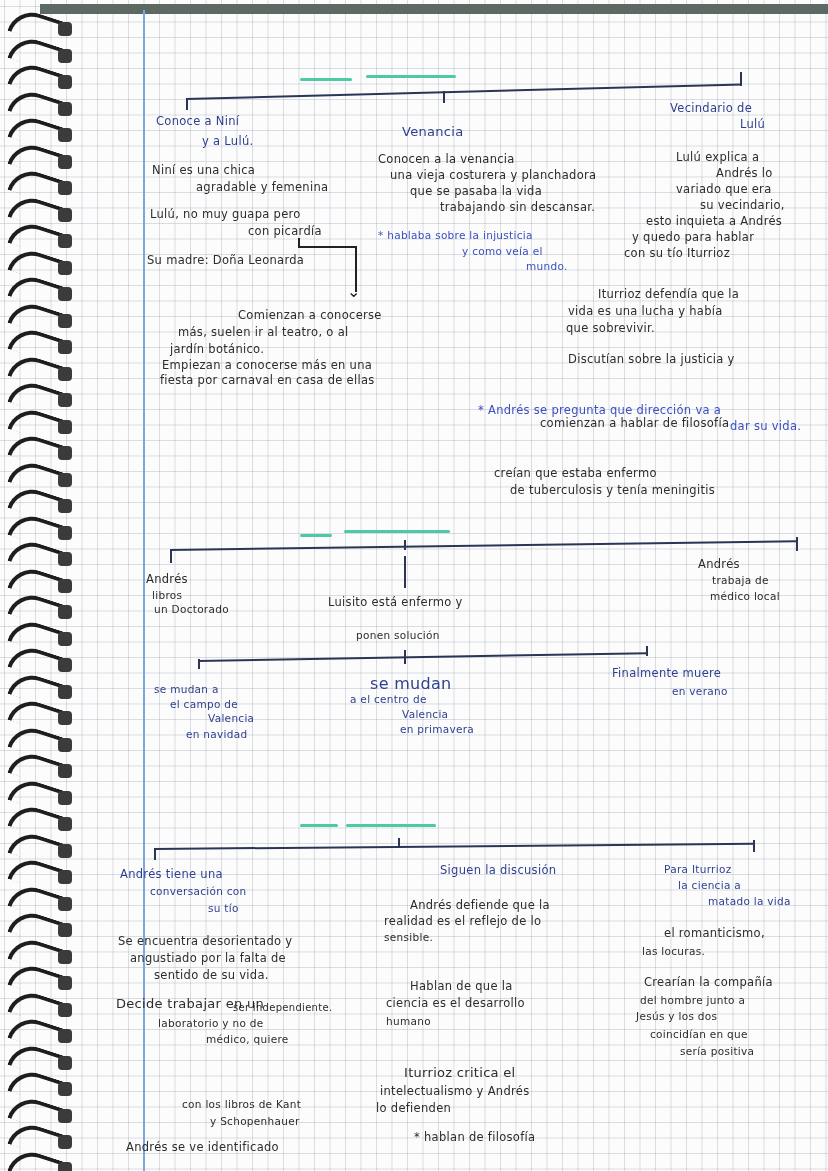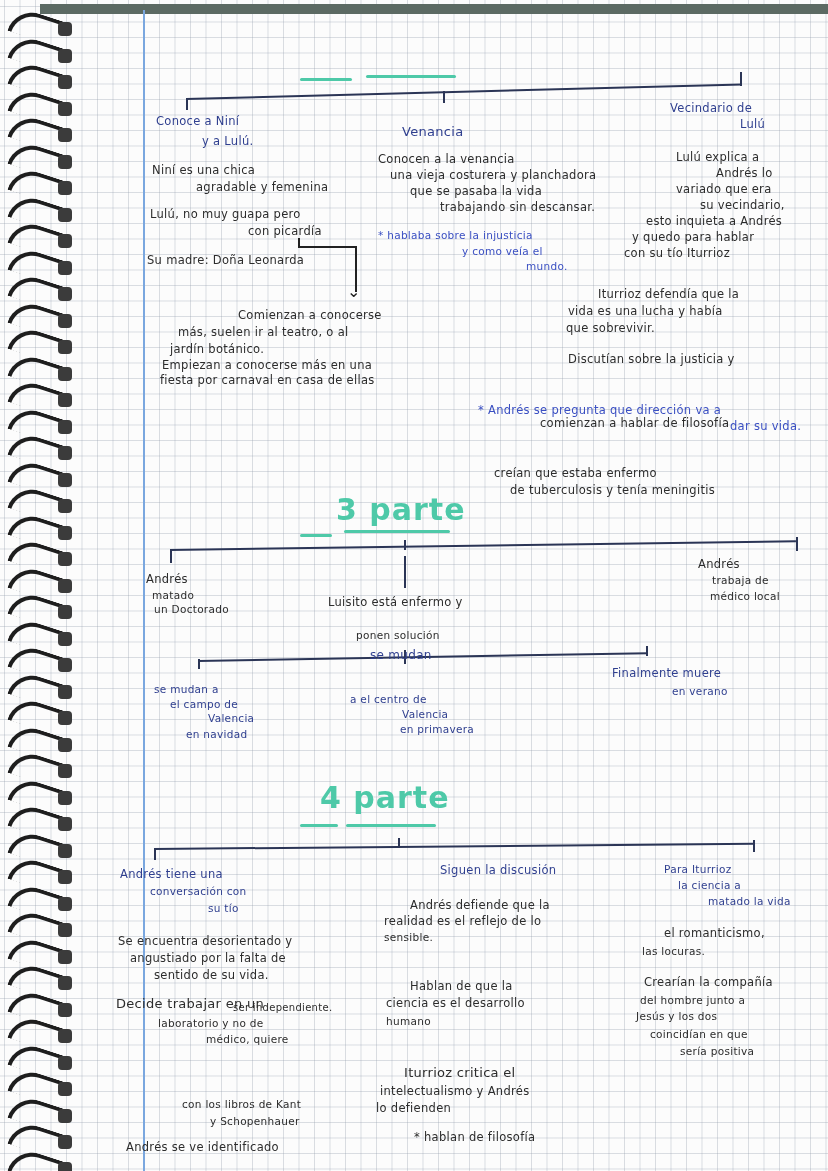--- a/index.html
+++ b/index.html
@@ -282,60 +282,58 @@
   <div class="t ink-black" style="left:566px;top:321px;">que sobrevivir.</div>
   <div class="t ink-black" style="left:568px;top:352px;">Discutían sobre la justicia y</div>
   <div class="t ink-black" style="left:540px;top:369px;margin-top:47px;">comienzan a hablar de filosofía</div>
 
   <div class="t ink-bright" style="left:478px;top:403px;font-size:11.5px;">* Andrés se pregunta que dirección va a</div>
   <div class="t ink-bright" style="left:730px;top:419px;font-size:11.5px;">dar su vida.</div>
 
   <div class="t ink-black" style="left:494px;top:466px;">creían que estaba enfermo</div>
   <div class="t ink-black" style="left:510px;top:483px;">de tuberculosis y tenía meningitis</div>
 
-  <div class="heading" style="left:336px;top:492px;">3 parte</div>
   <div class="uline" style="left:300px;top:534px;width:32px;"></div>
   <div class="uline" style="left:344px;top:530px;width:106px;"></div>
 
   <div class="hline" style="left:170px;top:549px;width:626px;transform:rotate(-0.8deg);transform-origin:left;"></div>
   <div class="vline" style="left:170px;top:549px;height:14px;"></div>
   <div class="vline" style="left:404px;top:540px;height:10px;"></div>
   <div class="vline" style="left:404px;top:556px;height:32px;"></div>
   <div class="vline" style="left:796px;top:537px;height:14px;"></div>
 
   <div class="t ink-black" style="left:146px;top:572px;">Andrés</div>
-  <div class="t ink-black" style="left:152px;top:588px;font-size:10.5px;">matado</div>
+  <div class="t ink-black" style="left:152px;top:588px;font-size:10.5px;">libros</div>
   <div class="t ink-black" style="left:154px;top:602px;font-size:10.5px;">un Doctorado</div>
 
   <div class="t ink-black" style="left:328px;top:595px;">Luisito está enfermo y</div>
   <div class="t ink-black" style="left:356px;top:628px;font-size:10.5px;">ponen solución</div>
 
   <div class="t ink-black" style="left:698px;top:557px;">Andrés</div>
   <div class="t ink-black" style="left:712px;top:573px;font-size:10.5px;">trabaja de</div>
   <div class="t ink-black" style="left:710px;top:589px;font-size:10.5px;">médico local</div>
 
   <div class="hline" style="left:198px;top:660px;width:450px;transform:rotate(-1deg);transform-origin:left;"></div>
   <div class="vline" style="left:198px;top:659px;height:10px;"></div>
   <div class="vline" style="left:404px;top:650px;height:14px;"></div>
   <div class="vline" style="left:646px;top:646px;height:10px;"></div>
 
   <div class="t ink-blue" style="left:154px;top:682px;font-size:10.5px;">se mudan a</div>
   <div class="t ink-blue" style="left:170px;top:697px;font-size:10.5px;">el campo de</div>
   <div class="t ink-blue" style="left:208px;top:711px;font-size:10.5px;">Valencia</div>
   <div class="t ink-blue" style="left:186px;top:727px;font-size:10.5px;">en navidad</div>
 
-  <div class="t ink-blue" style="left:370px;top:648px;font-size:12px;">se mudan</div>
+  <div class="t ink-blue" style="left:370px;top:676px;font-size:16px;">se mudan</div>
   <div class="t ink-blue" style="left:350px;top:692px;font-size:10.5px;">a el centro de</div>
   <div class="t ink-blue" style="left:402px;top:707px;font-size:10.5px;">Valencia</div>
   <div class="t ink-blue" style="left:400px;top:722px;font-size:10.5px;">en primavera</div>
 
   <div class="t ink-blue" style="left:612px;top:666px;">Finalmente muere</div>
   <div class="t ink-blue" style="left:672px;top:684px;font-size:10.5px;">en verano</div>
 
-  <div class="heading" style="left:320px;top:780px;">4 parte</div>
   <div class="uline" style="left:300px;top:824px;width:38px;"></div>
   <div class="uline" style="left:346px;top:824px;width:90px;"></div>
 
   <div class="hline" style="left:154px;top:848px;width:600px;transform:rotate(-0.5deg);transform-origin:left;"></div>
   <div class="vline" style="left:154px;top:848px;height:12px;"></div>
   <div class="vline" style="left:398px;top:838px;height:8px;"></div>
   <div class="vline" style="left:753px;top:840px;height:12px;"></div>
 
   <div class="t ink-blue" style="left:120px;top:867px;">Andrés tiene una</div>
   <div class="t ink-blue" style="left:150px;top:884px;font-size:10.5px;">conversación con</div>

